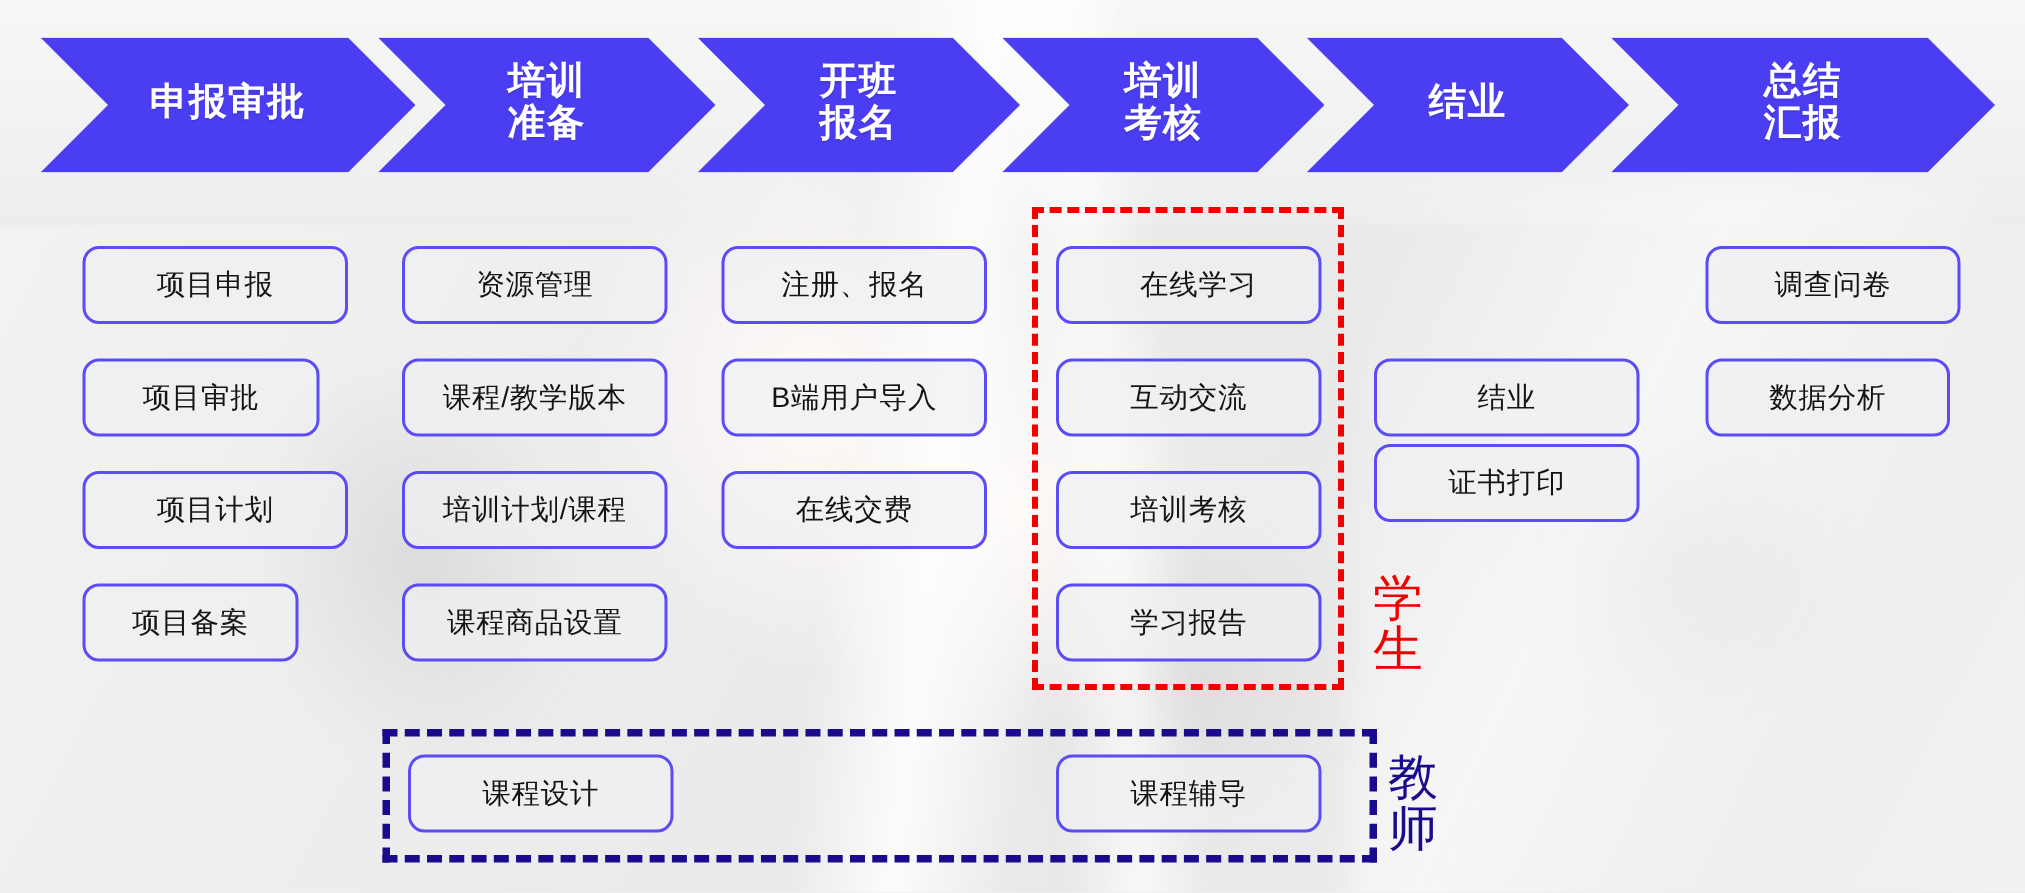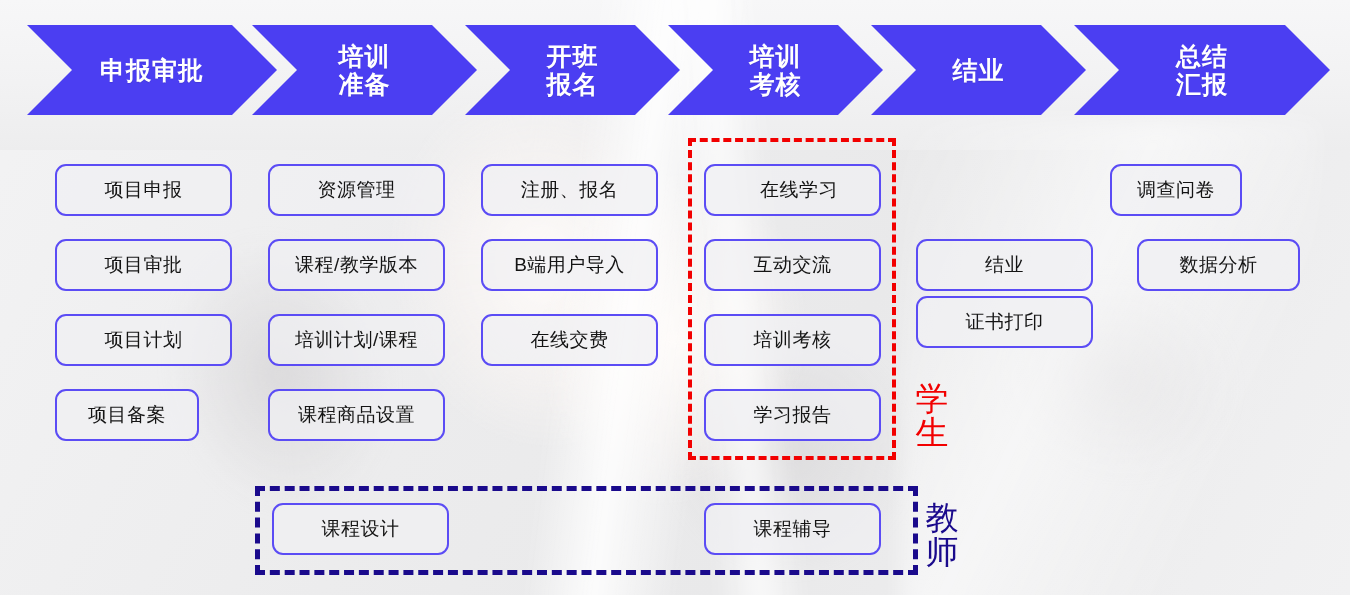--- a/index.html
+++ b/index.html
@@ -68,20 +68,21 @@
 
   
   .banner{position:absolute;left:0;top:0;width:1350px;height:122px;}
   .chev{
     position:absolute;top:25px;height:90px;
     background:#4b3ef2;
     display:flex;align-items:center;justify-content:center;
     color:#ffffff;font-weight:bold;font-size:25px;line-height:1.12;
     text-align:center;letter-spacing:1px;
     text-shadow:0 1px 1px rgba(0,0,0,.10);
+    font-family:Liberation Mono, monospace;
   }
   .chev.c0{clip-path:polygon(0 0, calc(100% - 45px) 0, 100% 50%, calc(100% - 45px) 100%, 0 100%, 45px 50%);}
   .chev.cm{clip-path:polygon(0 0, calc(100% - 45px) 0, 100% 50%, calc(100% - 45px) 100%, 0 100%, 45px 50%);}
   .chev.clast{clip-path:polygon(0 0, calc(100% - 45px) 0, 100% 50%, calc(100% - 45px) 100%, 0 100%, 45px 50%);}
 
   
   .box{
     position:absolute;
     box-sizing:border-box;
     height:52px;
@@ -170,21 +171,21 @@
 
   <div class="dash-red" style="left:688px;top:138px;width:208px;height:322px;"></div>
   <div class="vlabel red" style="left:912px;top:382px;">
     <span>学</span><br>
     <span>生</span>
   </div>
 
   <div class="box" style="left:55px;top:164px;width:177px;">
     <span>项目申报</span>
   </div>
-  <div class="box" style="left:55px;top:239px;width:177px;">
+  <div class="box" style="left:55px;top:239px;width:158px;">
     <span>项目审批</span>
   </div>
   <div class="box" style="left:55px;top:314px;width:177px;">
     <span>项目计划</span>
   </div>
   <div class="box" style="left:55px;top:389px;width:144px;">
     <span>项目备案</span>
   </div>
 
   <div class="box" style="left:268px;top:164px;width:177px;">
@@ -223,21 +224,21 @@
     <span>学习报告</span>
   </div>
 
   <div class="box" style="left:916px;top:239px;width:177px;">
     <span>结业</span>
   </div>
   <div class="box" style="left:916px;top:296px;width:177px;">
     <span>证书打印</span>
   </div>
 
-  <div class="box" style="left:1110px;top:164px;width:132px;">
+  <div class="box" style="left:1137px;top:164px;width:170px;">
     <span>调查问卷</span>
   </div>
   <div class="box" style="left:1137px;top:239px;width:163px;">
     <span>数据分析</span>
   </div>
 
   <div class="dash-navy" style="left:255px;top:486px;width:663px;height:89px;"></div>
   <div class="vlabel navy" style="left:922px;top:501px;">
     <span>教</span><br>
     <span>师</span>

